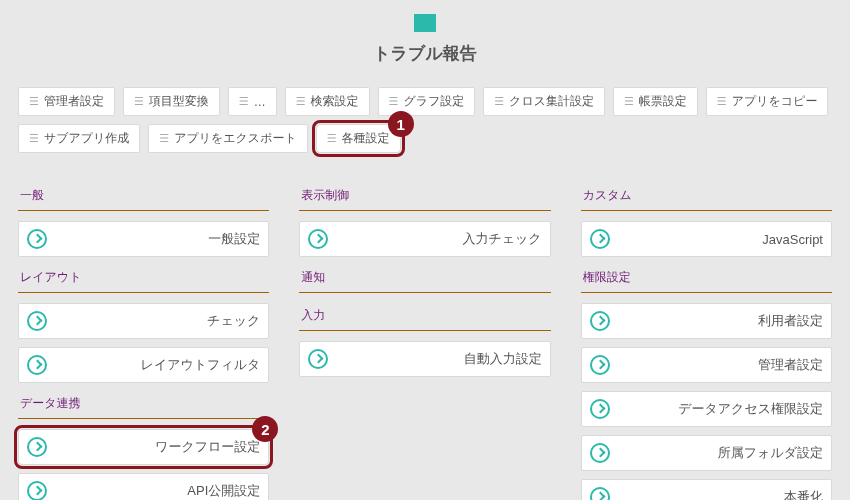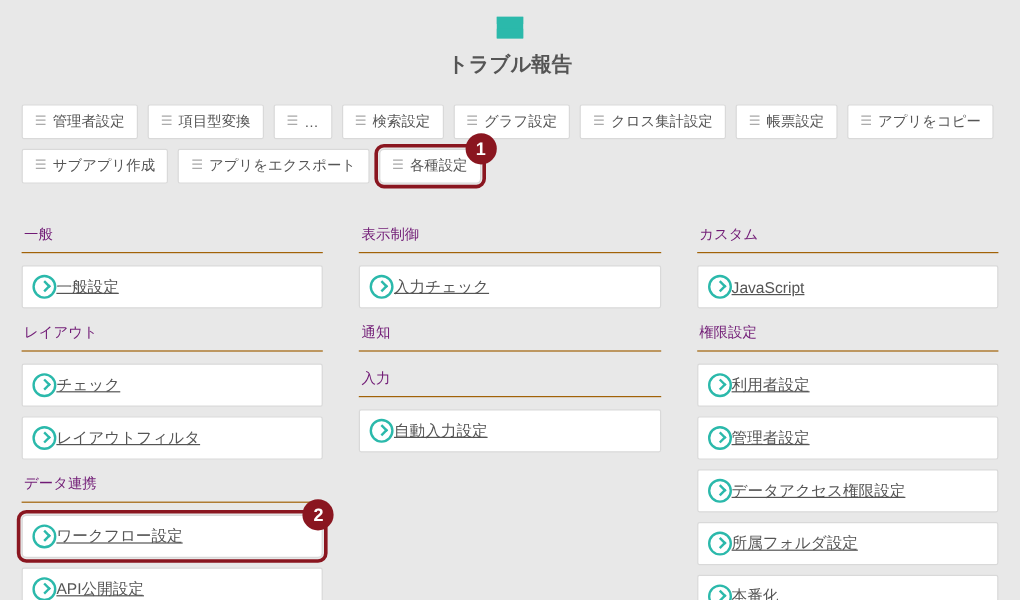--- a/index.html
+++ b/index.html
@@ -127,24 +127,23 @@
     content:"";
     position:absolute;
     left: 5px; top: 4px;
     width: 5px; height: 5px;
     border-right: 2px solid #2bb9ab;
     border-top: 2px solid #2bb9ab;
     transform: rotate(45deg);
   }
   .item .label {
     flex: 1;
-    text-align: left;
+    text-align: right;
     font-size: 13px;
     color: #555;
-    text-decoration: underline;
   }
   .item.highlight-2 {
     outline: 3px solid #8a1620;
     outline-offset: 1px;
     border-radius: 4px;
   }
 </style>
 </head>
 <body>
 

